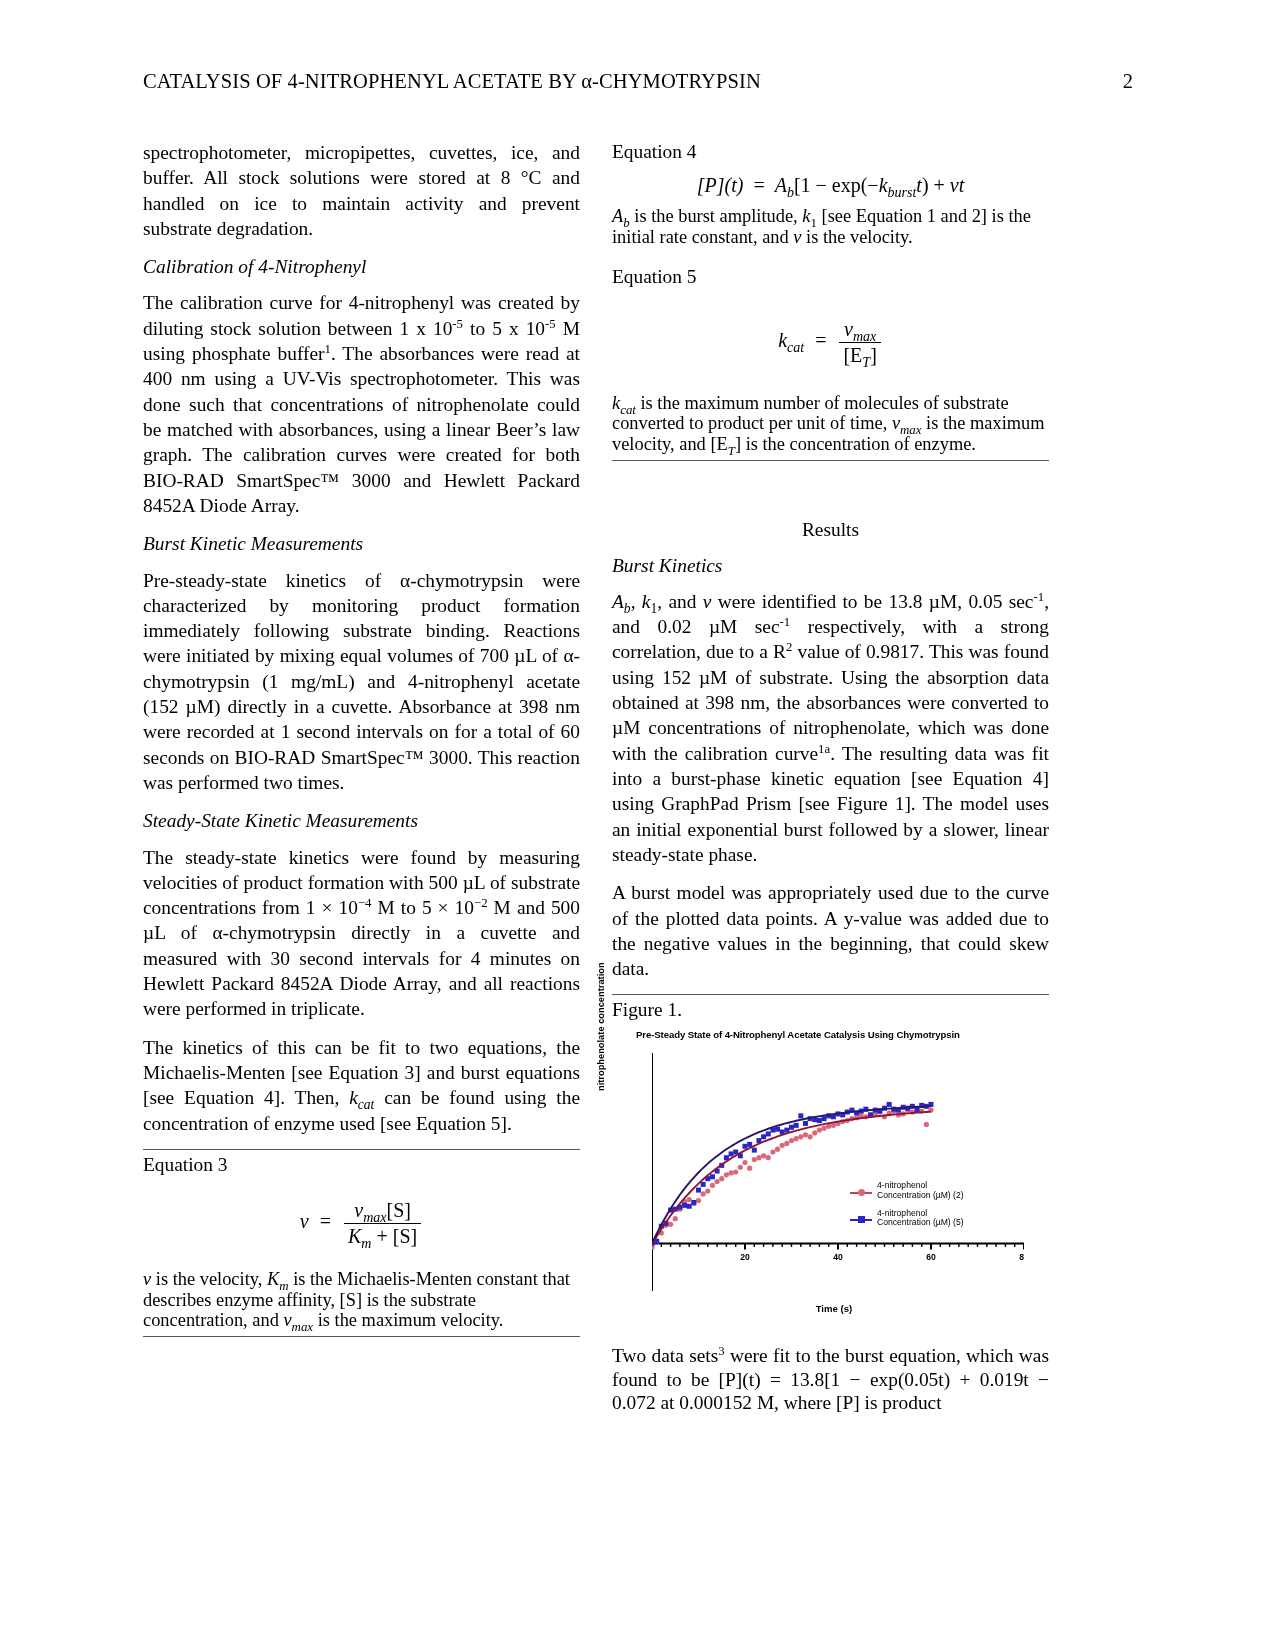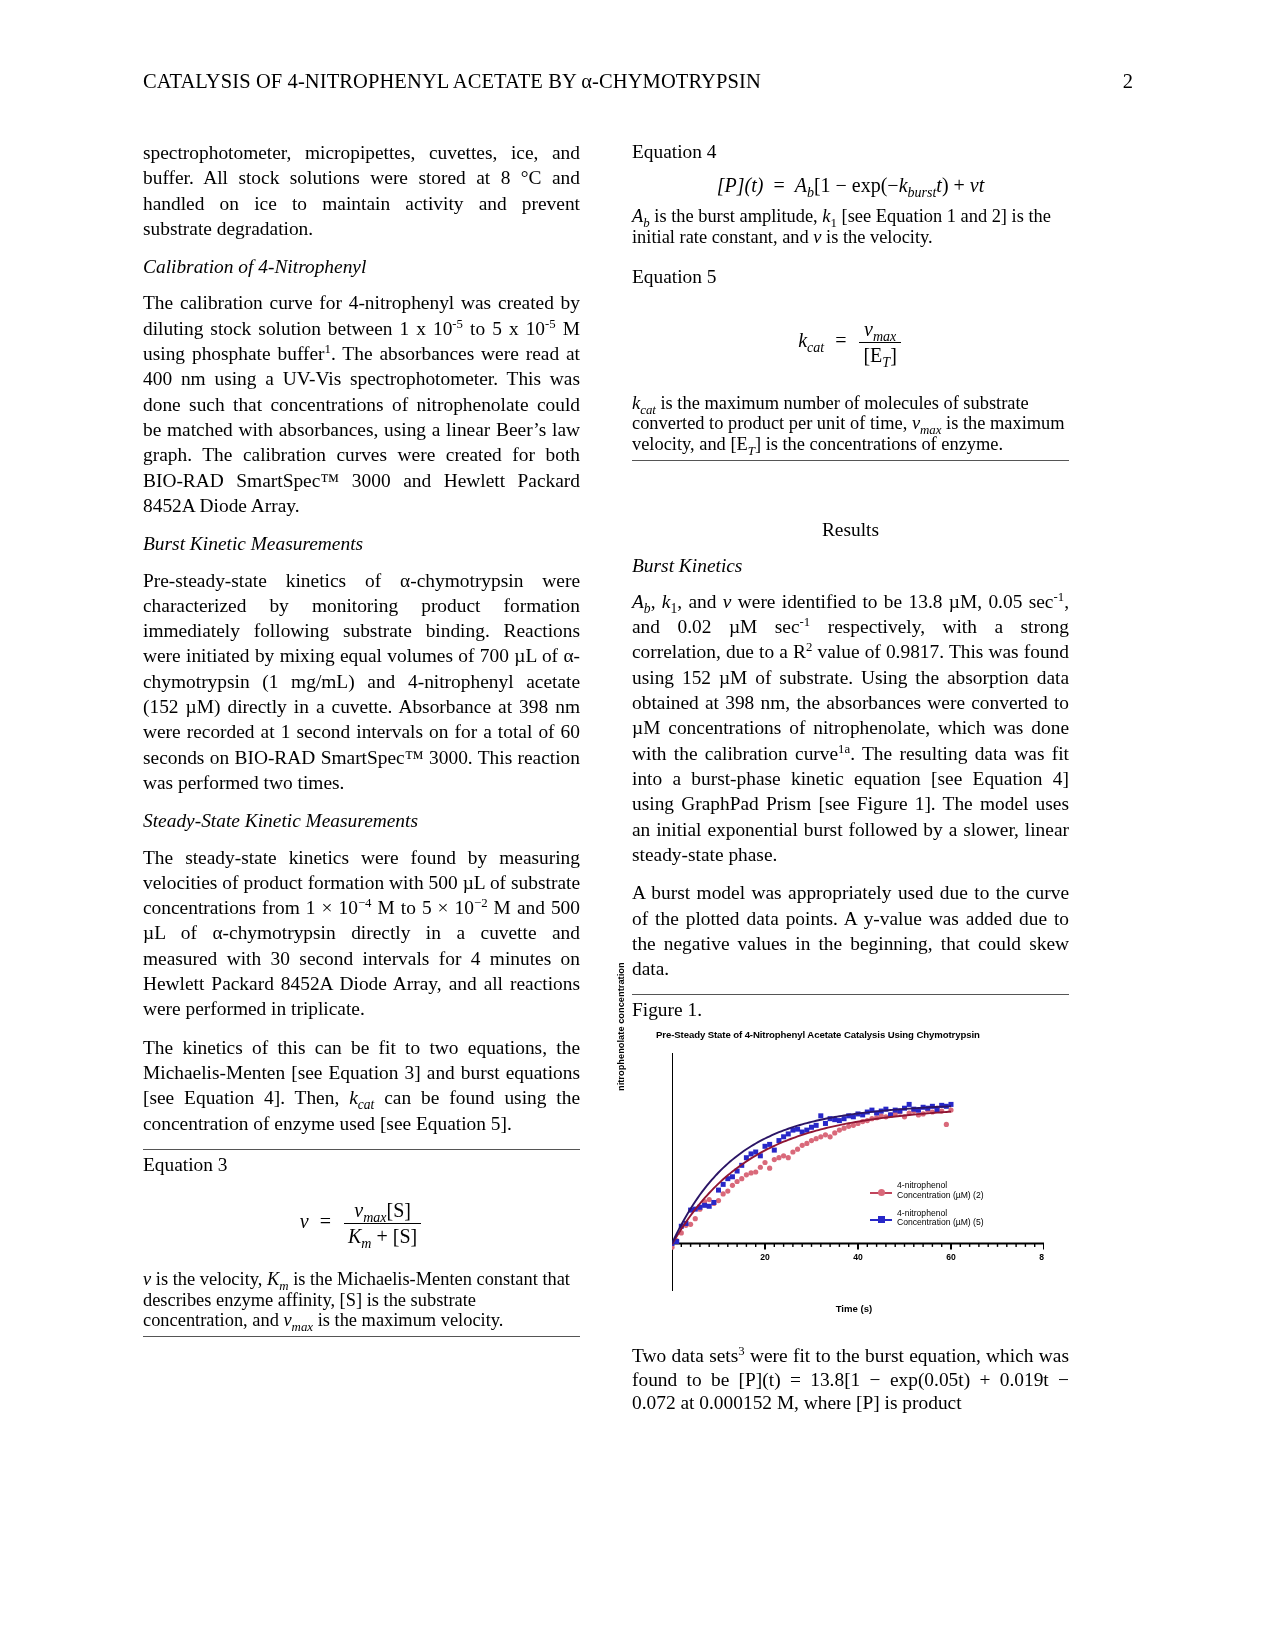--- a/index.html
+++ b/index.html
@@ -18,21 +18,21 @@
     display:flex;align-items:flex-end;justify-content:space-between;
     font-size:20.5px;letter-spacing:.1px;
   }
   .runhead .ttl{white-space:nowrap;}
   .runhead .pg{font-size:20.5px;}
 
   
   .cols{
     position:absolute;left:143px;top:140px;
     width:990px;
-    display:flex;gap:52px;
+    display:flex;gap:32px;
   }
   .col{width:437px;}
 
   p.body{
     margin:0 0 13px 0;
     font-size:19.4px;
     line-height:1.305;
     text-align:justify;
     text-justify:inter-word;
     hyphens:none;
@@ -171,21 +171,21 @@
       <div class="eqbox notop" style="border-bottom:1.6px solid #555;margin-top:13px;padding-top:0;">
         <div class="eqlabel">Equation 5</div>
         <div class="eqline" style="margin:16px 0 14px 0;">
           <span class="mi">k</span><span class="sub-it">cat</span>
           <span style="margin:0 6px;">=</span>
           <span class="frac">
             <span class="num"><span class="mi">v</span><span class="sub-it">max</span></span>
             <span class="den"><span>[E</span><span class="sub-it">T</span><span>]</span></span>
           </span>
         </div>
-        <p class="eqnote"><span class="mi">k</span><span class="sub-it">cat</span><span> is the maximum number of molecules of substrate converted to product per unit of time, </span><span class="mi">v</span><span class="sub-it">max</span><span> is the maximum velocity, and [E</span><span class="sub-it">T</span><span>] is the concentrations of enzyme.</span></p>
+        <p class="eqnote"><span class="mi">k</span><span class="sub-it">cat</span><span> is the maximum number of molecules of substrate converted to product per unit of time, </span><span class="mi">v</span><span class="sub-it">max</span><span> is the maximum velocity, and [E</span><span class="sub-it">T</span><span>] is the concentration of enzyme.</span></p>
       </div>
 
       <div class="center-head" style="margin-top:58px;">Results</div>
 
       <h3 class="sub">Burst Kinetics</h3>
 
       <p class="body"><span class="mi">A</span><span class="sub-it">b</span><span>, </span><span class="mi">k</span><span class="sub-up">1</span><span>, and </span><span class="mi">v</span><span> were identified to be 13.8 µM, 0.05 sec</span><sup>-1</sup><span>, and 0.02 µM sec</span><sup>-1</sup><span> respectively, with a strong correlation, due to a R</span><sup>2</sup><span> value of 0.9817. This was found using 152 µM of substrate. Using the absorption data obtained at 398 nm, the absorbances were converted to µM concentrations of nitrophenolate, which was done with the calibration curve</span><sup>1a</sup><span>. The resulting data was fit into a burst-phase kinetic equation [see Equation 4] using GraphPad Prism [see Figure 1]. The model uses an initial exponential burst followed by a slower, linear steady-state phase.</span></p>
 
       <p class="body">A burst model was appropriately used due to the curve of the plotted data points. A y-value was added due to the negative values in the beginning, that could skew data.</p>
 

